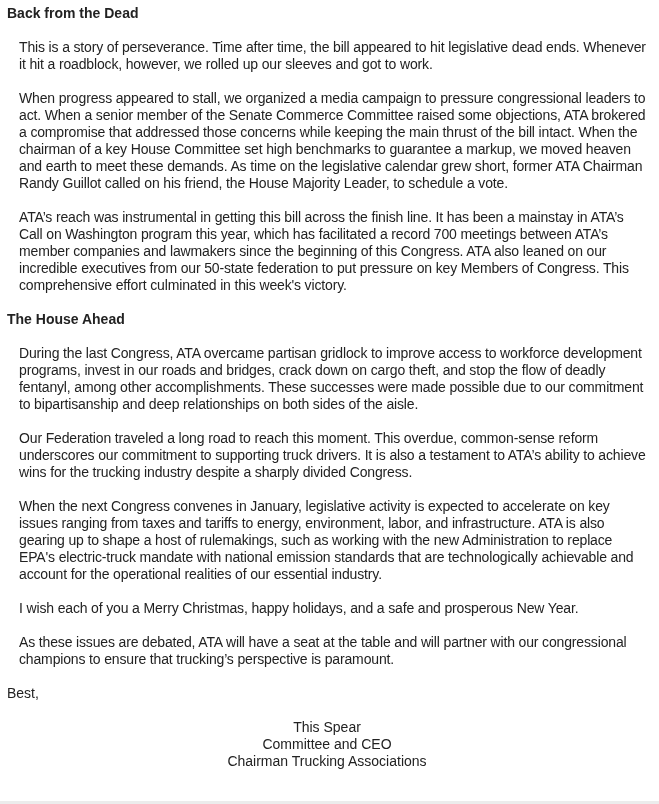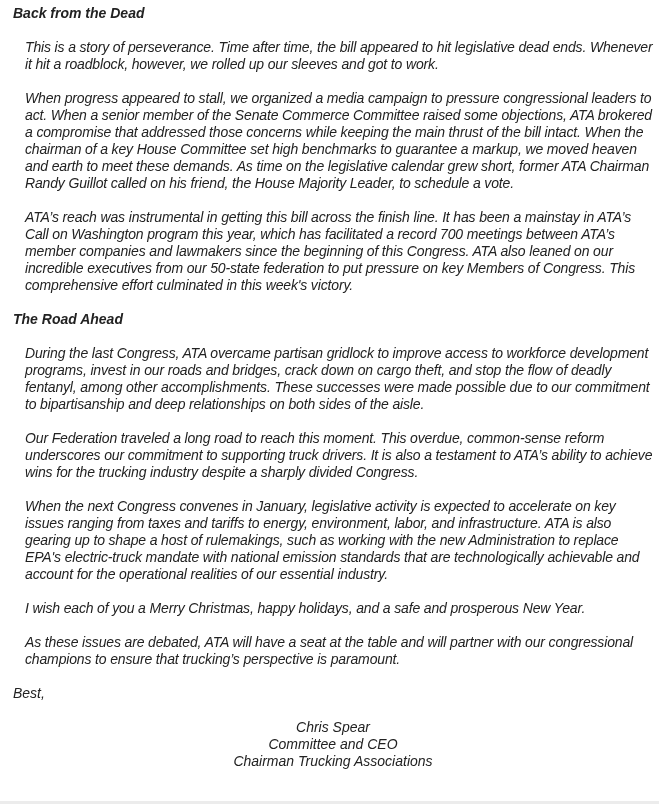--- a/index.html
+++ b/index.html
@@ -12,24 +12,23 @@
       height: 804px;
       overflow: hidden;
       position: relative;
       font-family: "Liberation Sans", sans-serif;
       font-size: 14px;
       line-height: 17px;
       color: #222222;
     }
     .content {
       position: absolute;
-      left: 13px;
+      left: 7px;
       top: 5px;
       width: 640px;
-      font-style: italic;
     }
     .heading {
       font-weight: bold;
       margin: 0 0 17px 0;
     }
     .para {
       margin: 0 0 17px 12px;
       letter-spacing: -0.15px;
     }
     .signoff {
@@ -56,30 +55,30 @@
 <div class="content">
 
   <div class="section">
     <p class="heading">Back from the Dead</p>
     <p class="para">This is a story of perseverance.  Time after time, the bill appeared to hit legislative dead ends.  Whenever it hit a roadblock, however, we rolled up our sleeves and got to work.</p>
     <p class="para">When progress appeared to stall, we organized a media campaign to pressure congressional leaders to act.  When a senior member of the Senate Commerce Committee raised some objections, ATA brokered a compromise that addressed those concerns while keeping the main thrust of the bill intact.  When the chairman of a key House Committee set high benchmarks to guarantee a markup, we moved heaven and earth to meet these demands.  As time on the legislative calendar grew short, former ATA Chairman Randy Guillot called on his friend, the House Majority Leader, to schedule a vote.</p>
     <p class="para">ATA’s reach was instrumental in getting this bill across the finish line.  It has been a mainstay in ATA’s Call on Washington program this year, which has facilitated a record 700 meetings between ATA’s member companies and lawmakers since the beginning of this Congress.  ATA also leaned on our incredible executives from our 50-state federation to put pressure on key Members of Congress.  This comprehensive effort culminated in this week's victory.</p>
   </div>
 
   <div class="section">
-    <p class="heading">The Road Ahead</p>
+    <p class="heading">The House Ahead</p>
     <p class="para">During the last Congress, ATA overcame partisan gridlock to improve access to workforce development programs, invest in our roads and bridges, crack down on cargo theft, and stop the flow of deadly fentanyl, among other accomplishments. These successes were made possible due to our commitment to bipartisanship and deep relationships on both sides of the aisle.</p>
     <p class="para">Our Federation traveled a long road to reach this moment.  This overdue, common-sense reform underscores our commitment to supporting truck drivers.  It is also a testament to ATA’s ability to achieve wins for the trucking industry despite a sharply divided Congress.</p>
     <p class="para">When the next Congress convenes in January, legislative activity is expected to accelerate on key issues ranging from taxes and tariffs to energy, environment, labor, and infrastructure.  ATA is also gearing up to shape a host of rulemakings, such as working with the new Administration to replace EPA's electric-truck mandate with national emission standards that are technologically achievable and account for the operational realities of our essential industry.</p>
     <p class="para">I wish each of you a Merry Christmas, happy holidays, and a safe and prosperous New Year.</p>
     <p class="para">As these issues are debated, ATA will have a seat at the table and will partner with our congressional champions to ensure that trucking’s perspective is paramount.</p>
   </div>
 
   <p class="signoff">Best,</p>
 
   <div class="signature">
-    <div>Chris Spear</div>
+    <div>This Spear</div>
     <div>Committee and CEO</div>
     <div>Chairman Trucking Associations</div>
   </div>
 </div>
 
 <div class="footer-strip"></div>
 
 </body></html>

